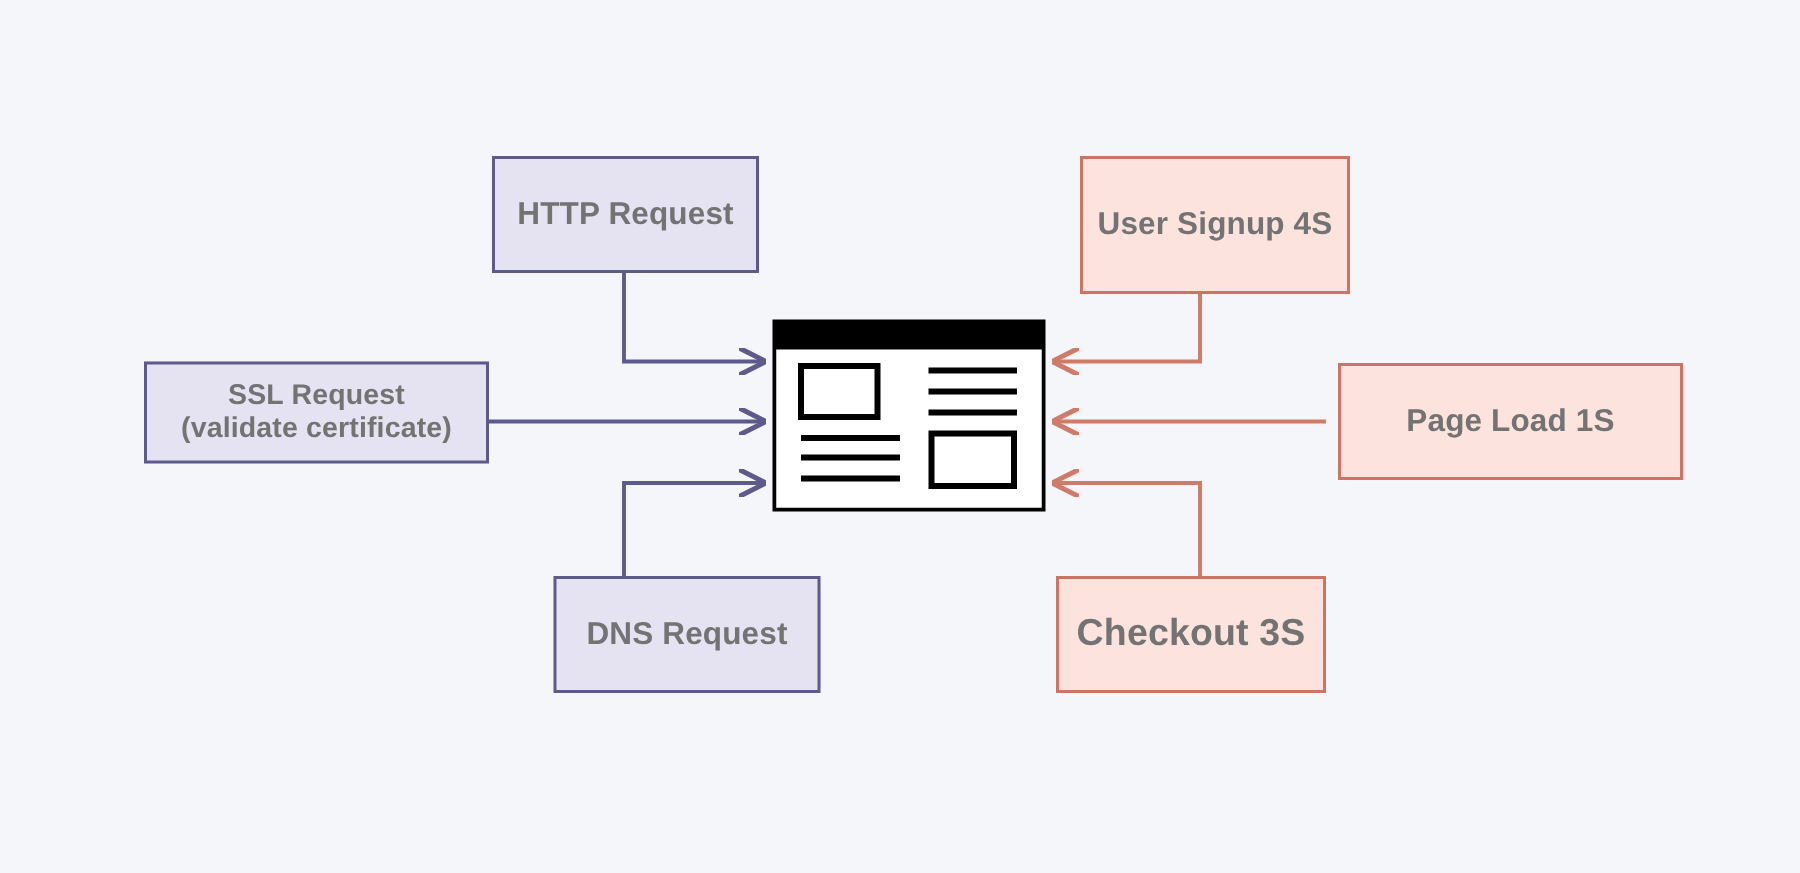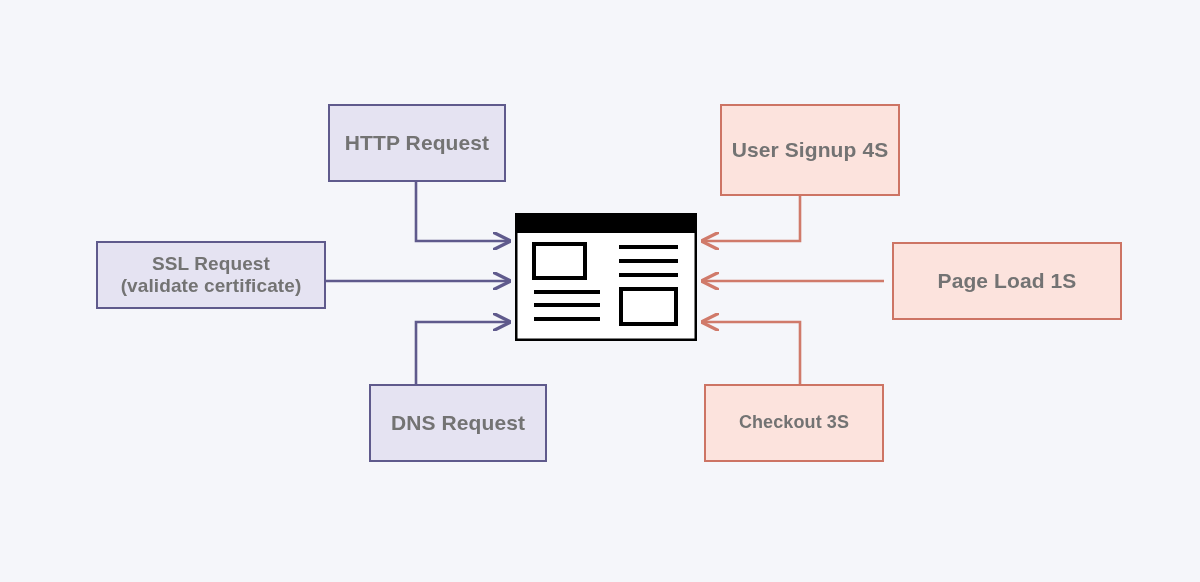--- a/index.html
+++ b/index.html
@@ -65,21 +65,21 @@
     margin-left: 16px;
   }
   
   #node-pageload {
     left: 892px; top: 242px; width: 230px; height: 78px;
     font-size: 21px;
   }
   
   #node-checkout {
     left: 704px; top: 384px; width: 180px; height: 78px;
-    font-size: 18px;
+    font-size: 25px;
   }
   #connectors {
     position: absolute;
     left: 0; top: 0;
     width: 1200px; height: 582px;
   }
   #webpage-icon {
     position: absolute;
     left: 515px;
     top: 213px;

